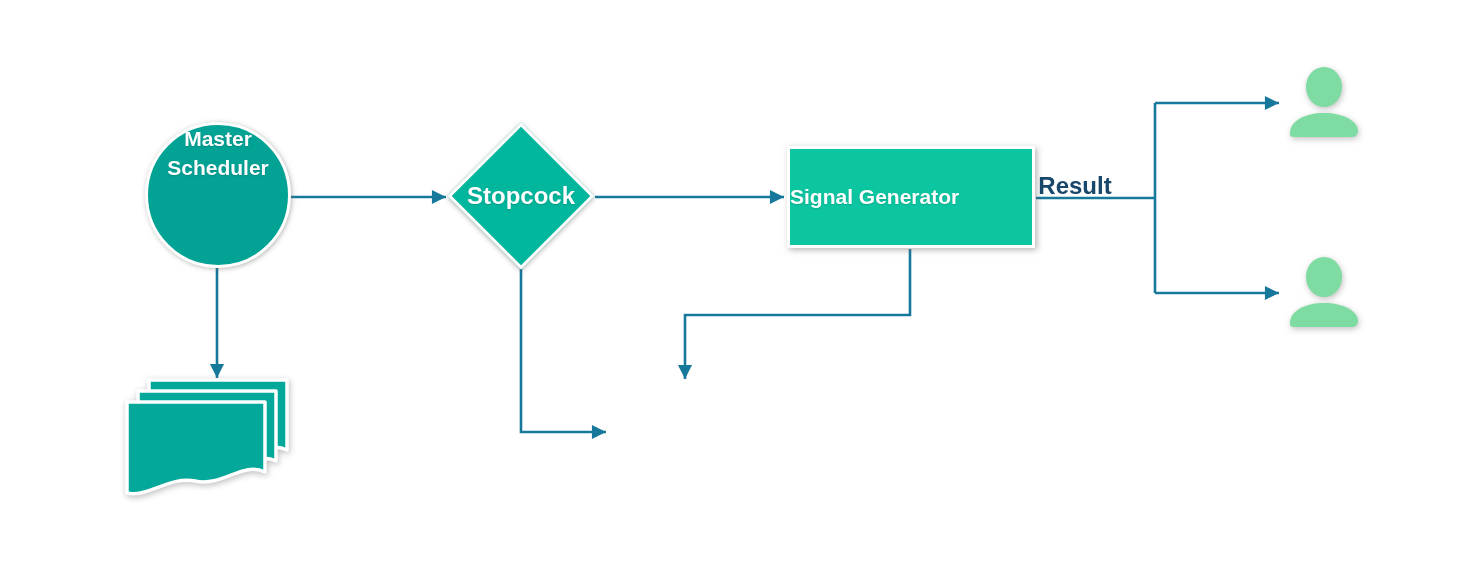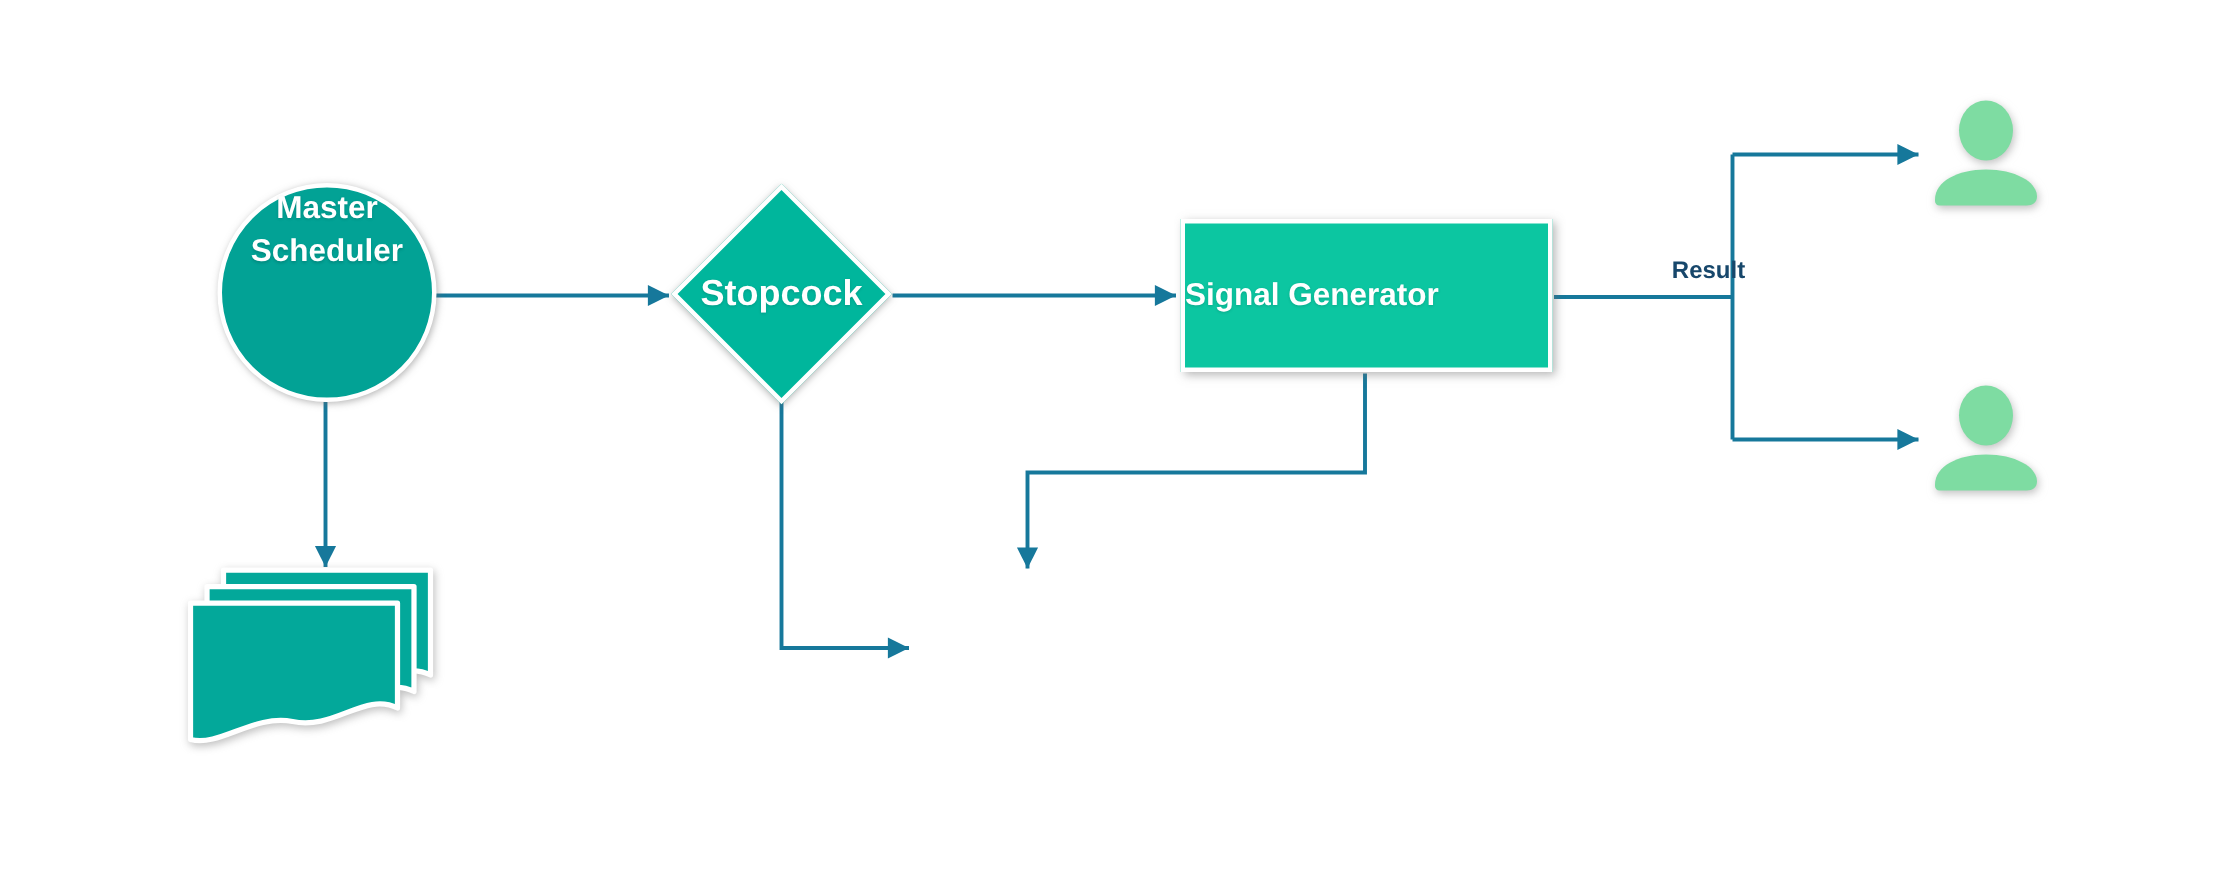--- a/index.html
+++ b/index.html
@@ -86,26 +86,26 @@
     left: 2px; top: 24px; width: 138px; height: 72px;
     display: flex; align-items: center; justify-content: center;
   }
   
   .person { width: 76px; height: 80px; }
   .person svg { filter: drop-shadow(1px 2px 3px rgba(140,140,140,0.55)); }
   .person.top { left: 1286px; top: 62px; }
   .person.bottom { left: 1286px; top: 252px; }
   
   .result-label {
-    left: 1084px; top: 172px;
+    left: 1020px; top: 172px;
     width: 110px;
     text-align: center;
     color: #17476B;
     font-weight: 700;
-    font-size: 16px;
+    font-size: 24px;
   }
 </style>
 </head>
 <body>
 
 <div class="canvas">
 
   <svg class="wires" viewBox="0 0 1476 584" xmlns="http://www.w3.org/2000/svg">
     <defs>
       <marker id="arw" viewBox="0 0 12 12" refX="11" refY="6" markerWidth="6.5" markerHeight="6.5" orient="auto-start-reverse">

